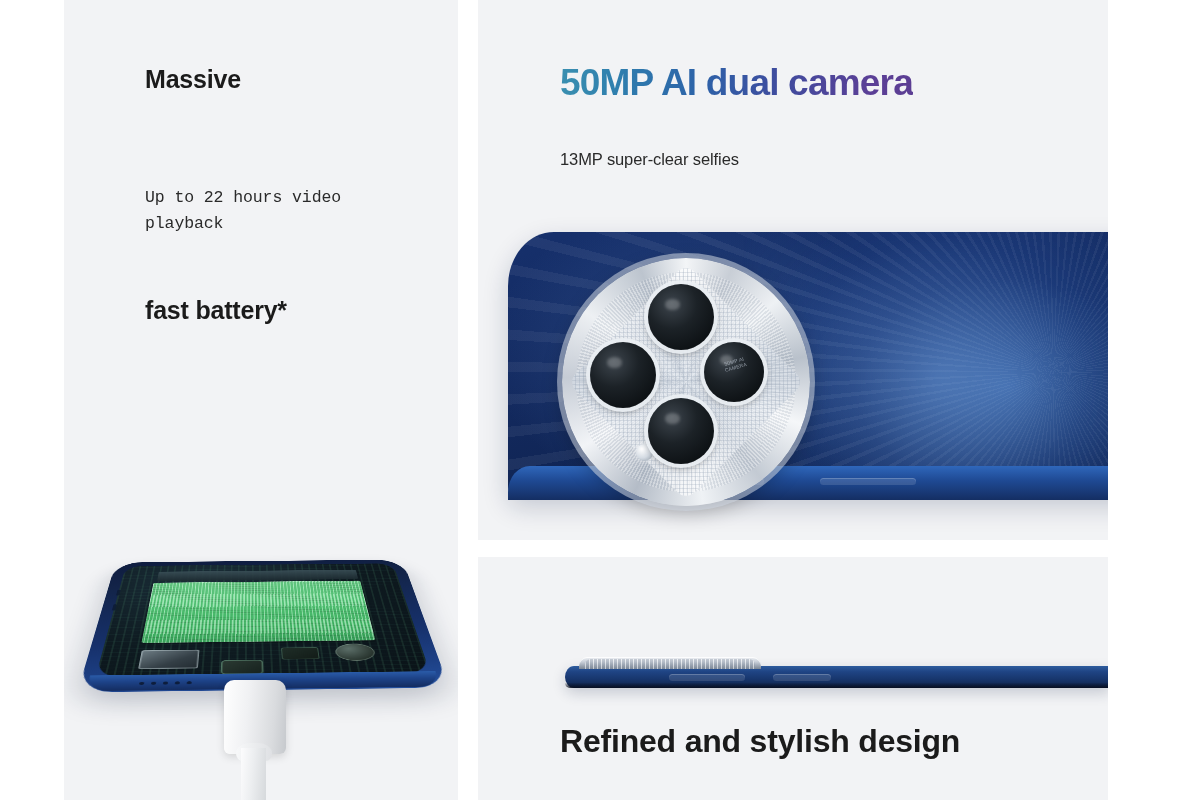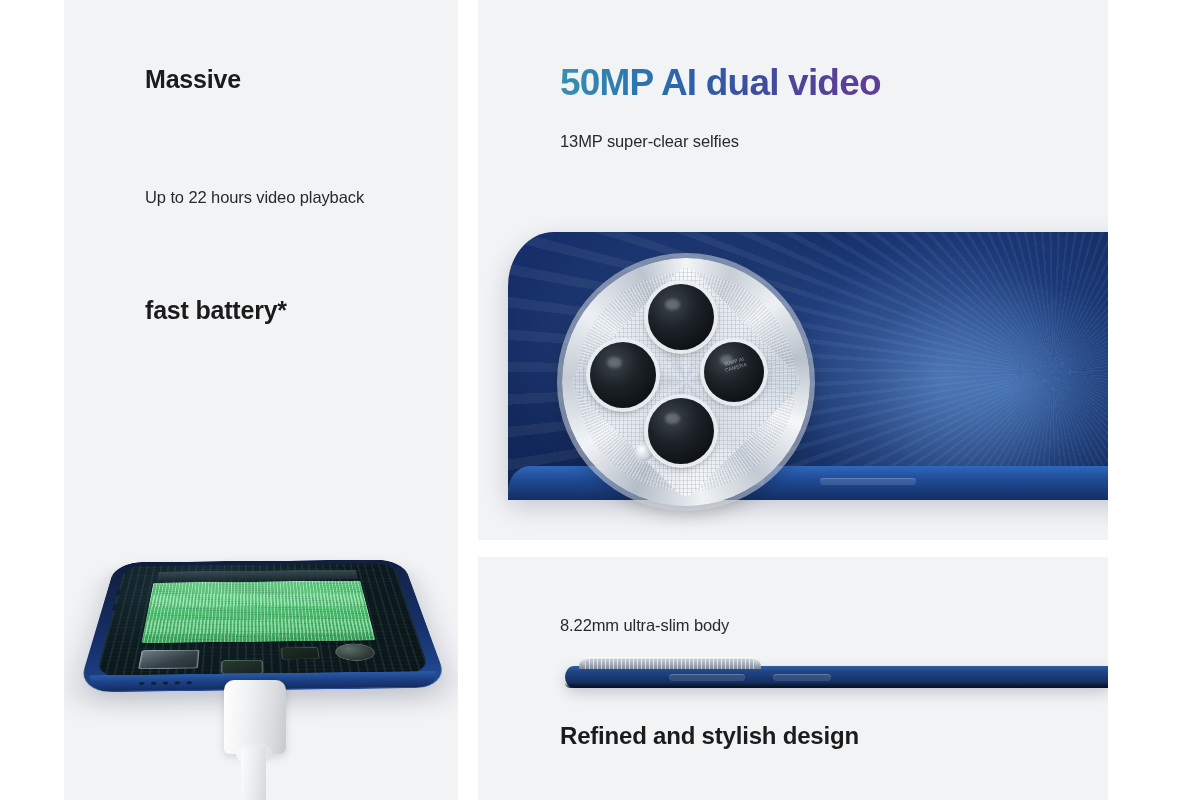--- a/index.html
+++ b/index.html
@@ -19,35 +19,35 @@
 
   
   .h-big {
     font-size:25px; font-weight:bold; color:#1b1b1b;
     line-height:1.36; letter-spacing:-0.2px;
   }
   .p-sub {
     font-size:16.5px; color:#2a2a2a; line-height:1.55; letter-spacing:-0.1px;
   }
   #battery-title { position:absolute; left:81px; top:62px; width:290px; }
-  #battery-sub   { position:absolute; left:81px; top:185px; width:250px; }
+  #battery-sub   { position:absolute; left:81px; top:185px; width:250px;font-family:Liberation Mono, monospace; }
   #charging-title{ position:absolute; left:81px; top:293px; width:300px; }
 
   #camera-title {
     position:absolute; left:82px; top:62px;
     font-size:37px; font-weight:bold; letter-spacing:-0.8px;
     background:linear-gradient(90deg,#3a8fb0 0%,#2f7fae 16%,#2d62a8 40%,#3f4c9e 62%,#5b3f96 88%,#5c3e93 100%);
     -webkit-background-clip:text; background-clip:text;
     -webkit-text-fill-color:transparent; color:transparent;
     white-space:nowrap;
   }
-  #camera-sub { position:absolute; left:82px; top:129px; }
+  #camera-sub { position:absolute; left:82px; top:147px; }
 
   #design-sub   { position:absolute; left:82px; top:56px; }
-  #design-title { position:absolute; left:82px; top:163px; font-size:24px; }
+  #design-title { position:absolute; left:82px; top:163px; font-size:32px; }
 
   
   #cutaway {
     position:absolute; left:-8px; top:418px; width:410px; height:330px;
   }
   
   .phone-body {
     position:absolute; left:22px; top:0px; width:372px; height:272px;
     background:
       linear-gradient(175deg,#0e1c3f 0%,#132449 22%,#16306a 62%,#1d4085 84%,#24509e 100%);
@@ -310,21 +310,21 @@
         </div>
       </div>
       <div id="usb-plug"></div>
       <div id="usb-neck"></div>
       <div id="usb-cable"></div>
     </div>
   </div>
 
   <div class="panel" id="panel-camera">
 
-    <div id="camera-title">50MP AI dual video</div>
+    <div id="camera-title">50MP AI dual camera</div>
 
     <div id="camera-sub" class="p-sub">13MP super-clear selfies</div>
 
     <div id="phone-back"></div>
     <div id="back-bottom-edge"></div>
     <div id="back-edge-keys">
         <i></i>
         <i></i>
       </div>
 
@@ -336,21 +336,20 @@
       </div>
       <div class="lens" id="lens-bot"></div>
       <div class="lens" id="lens-right"></div>
       <div id="lens-label">50MP
 AI CAMERA</div>
     </div>
   </div>
 
   <div class="panel" id="panel-design">
 
-    <div id="design-sub" class="p-sub">8.22mm ultra-slim body</div>
 
     <div id="slim-phone">
       <div id="slim-body"></div>
       <div id="slim-bump"></div>
       <div class="slim-key" id="slim-key-1"></div>
       <div class="slim-key" id="slim-key-2"></div>
     </div>
 
     <div id="design-title" class="h-big">Refined and stylish design</div>
   </div>

